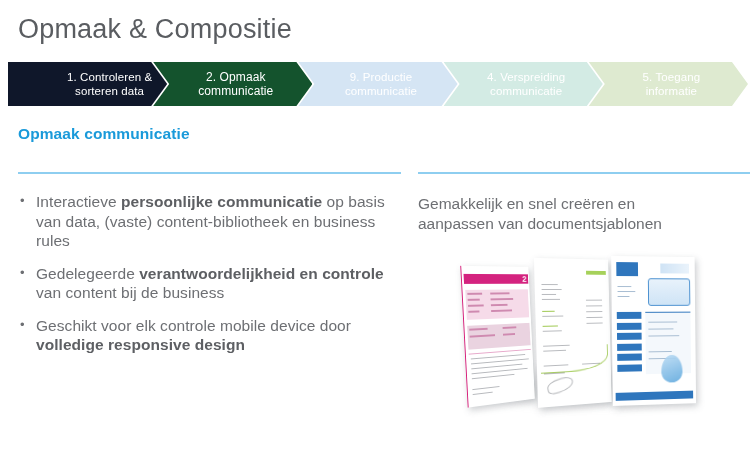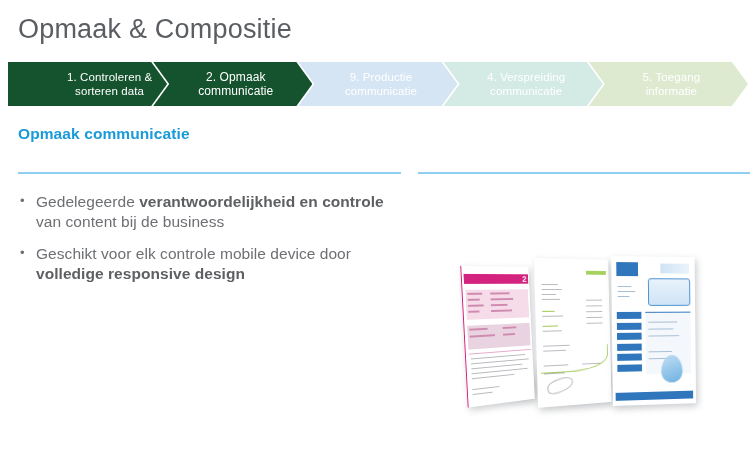--- a/index.html
+++ b/index.html
@@ -229,21 +229,21 @@
     opacity:.9;
   }
   #doc-blue .footer { position:absolute; left:3px; right:3px; bottom:5px; height:8px; background:#2f76bd; }
 </style>
 </head>
 <body>
 
 <div id="slide-title">Opmaak &amp; Compositie</div>
 
 <div id="process-bar">
-    <div class="chevron chev-shape-first" style="left: 0px; width: 159.2px; background: #14532d; padding-left: 38px;">
+    <div class="chevron chev-shape-first" style="left: 0px; width: 159.2px; background: #0f172a; padding-left: 38px;">
       <div class="chev-label">1. Controleren &amp;
 sorteren data</div>
     </div>
     <div class="chevron chev-shape-mid active" style="left: 145.2px; width: 159.2px; background: #14532d;">
       <div class="chev-label">2. Opmaak
 communicatie</div>
     </div>
     <div class="chevron chev-shape-mid" style="left: 290.4px; width: 159.2px; background: rgb(213, 229, 244);">
       <div class="chev-label">9. Productie
 communicatie</div>
@@ -255,27 +255,30 @@
     <div class="chevron chev-shape-mid" style="left: 580.8px; width: 159.2px; background: rgb(222, 234, 208);">
       <div class="chev-label">5. Toegang
 informatie</div>
     </div>
   </div>
 
 <div id="left-column">
   <div id="left-heading" class="col-heading">Opmaak communicatie</div>
   <div id="left-divider" class="divider"></div>
   <ul id="bullet-list">
+      <li><span>Interactieve </span><b>persoonlijke communicatie</b><span> op basis van data, (vaste) content-bibliotheek en business rules</span></li>
       <li><span>Gedelegeerde </span><b>verantwoordelijkheid en controle</b><span> van content bij de business</span></li>
       <li><span>Geschikt voor elk controle mobile device door </span><b>volledige responsive design</b></li>
     </ul>
 </div>
 
 <div id="right-column">
   <div id="right-divider" class="divider"></div>
+  <div id="right-body">Gemakkelijk en snel creëren en
+aanpassen van documentsjablonen</div>
 
   <div id="doc-stack">
     <div class="doc-shadow"></div>
 
     <div class="doc" id="doc-pink">
       <div class="band-top"></div>
       <div class="num">2</div>
       <div class="tint1"></div>
       <div class="tint2"></div>
       <div class="rule" style="top:88px;"></div>

